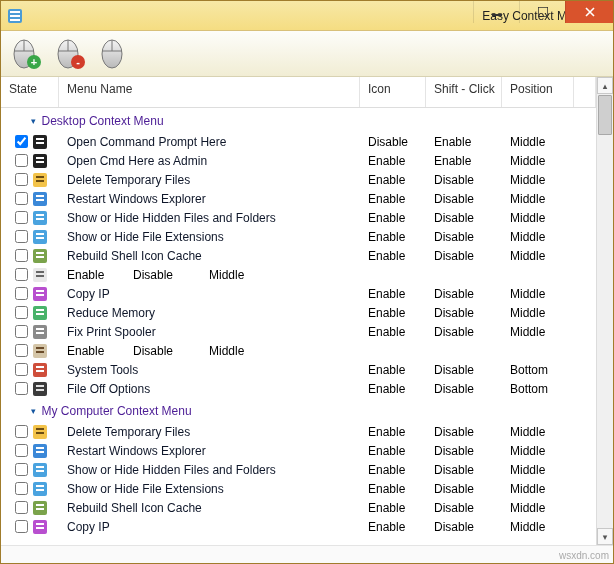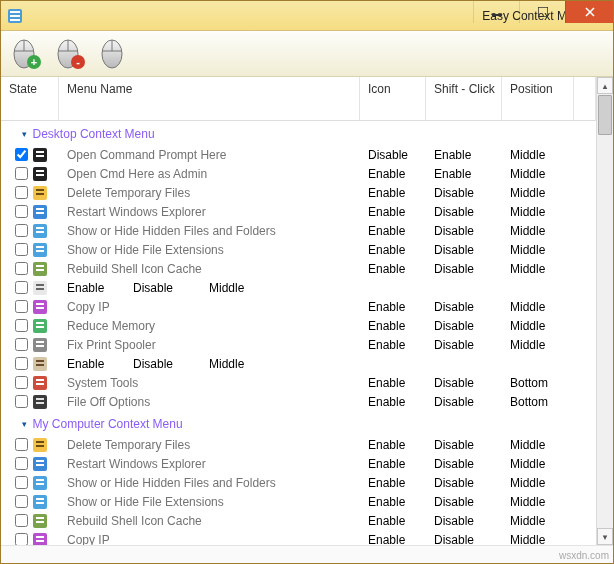--- a/index.html
+++ b/index.html
@@ -9,35 +9,35 @@
   .titlebar .app-icon { margin: 0 6px; }
   .titlebar .title { position: absolute; left: 0; right: 0; text-align: right; font-size: 12px; color: #222; pointer-events: none; }
   .win-controls { position: absolute; right: 0; top: 0; display: flex; height: 22px; }
   .win-btn { width: 46px; display: flex; align-items: center; justify-content: center; border-left: 1px solid rgba(0,0,0,.1); font-size: 11px; }
   .win-btn.close { background: #d9532c; color: #fff; width: 48px; }
   .menubar { height: 22px; background: #f7efc9; display: flex; align-items: center; padding: 0 6px; gap: 14px; font-size: 12px; color: #222; border-bottom: 1px solid #e0d59a; }
   .menubar span u { text-decoration: underline; }
   .toolbar { height: 46px; background: linear-gradient(#fdfdfa,#f1edd4); display: flex; align-items: center; gap: 10px; padding: 0 8px; border-bottom: 1px solid #d8d2b2; }
   .content { flex: 1; display: flex; overflow: hidden; }
   .tree { flex: 1; overflow: auto; }
-  .headers { display: flex; height: 44px; background: #fff; border-bottom: 1px solid #ddd; font-size: 12px; color: #333; position: sticky; top: 0; z-index: 3; }
+  .headers { display: flex; height: 31px; background: #fff; border-bottom: 1px solid #ddd; font-size: 12px; color: #333; position: sticky; top: 0; z-index: 3; }
   .headers div { border-right: 1px solid #e4e4e4; padding: 5px 8px; white-space: nowrap; }
   .col-state { width: 58px; }
   .col-name  { flex: 1; min-width: 0; }
   .col-icon  { width: 66px; }
   .col-shift { width: 76px; }
   .col-pos   { width: 72px; }
   .col-end   { width: 22px; border-right: none; }
-  .group { color: #8b5cf6; font-size: 12px; padding: 6px 0 4px 21px; display: flex; align-items: center; gap: 2px; }
+  .group { color: #4c1d95; font-size: 12px; padding: 6px 0 4px 30px; display: flex; align-items: center; gap: 2px; }
   .group::before { content: "▾"; font-size: 9px; color: #1456a0; margin-right: 4px; }
   .row { display: flex; height: 19px; align-items: center; font-size: 12px; }
   .row .c-state { width: 58px; display: flex; align-items: center; padding-left: 14px; gap: 4px; }
   .row input[type=checkbox]{ width:13px; height:13px; margin:0; }
   .row .ic { width: 16px; height: 16px; display: inline-flex; align-items:center; justify-content:center;}
-  .row .c-name  { flex: 1; min-width: 0; padding-left: 8px; color: #737373; white-space: nowrap; overflow: hidden; text-overflow: ellipsis;}
+  .row .c-name  { flex: 1; min-width: 0; padding-left: 8px; color: #0f172a; white-space: nowrap; overflow: hidden; text-overflow: ellipsis;}
   .row .c-icon  { width: 66px; padding-left: 8px; }
   .row .c-shift { width: 76px; padding-left: 8px; }
   .row .c-pos   { width: 72px; padding-left: 8px; }
   .row .c-end   { width: 22px; }
   .vscroll { width: 17px; background: #f0f0f0; border-left: 1px solid #dcdcdc; display: flex; flex-direction: column; }
   .arrow { height: 17px; background: #f7f7f7; border:1px solid #c8c8c8; display:flex; align-items:center; justify-content:center; font-size:9px; color:#555;}
   .thumb { margin:1px; background:#cfcfcf; border:1px solid #a8a8a8; border-radius:1px; }
   .watermark { position: absolute; right: 4px; bottom: 2px; font-size: 10px; color: #aaa; pointer-events:none;}
   .footer { height: 18px; border-top: 1px solid #e4e4e4; background:#fafafa;}
   svg { display:block; }

